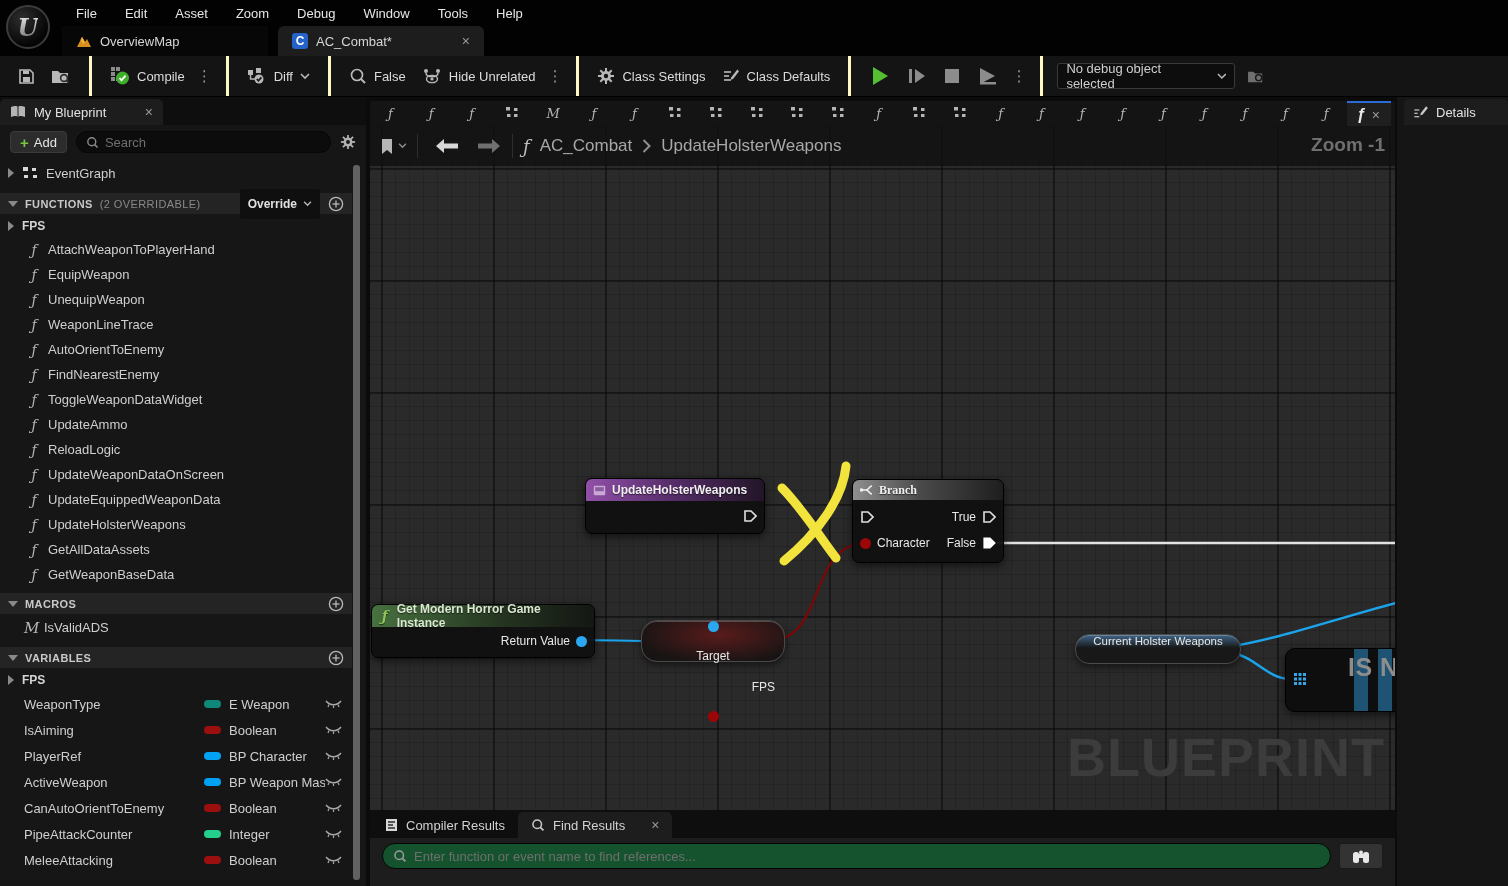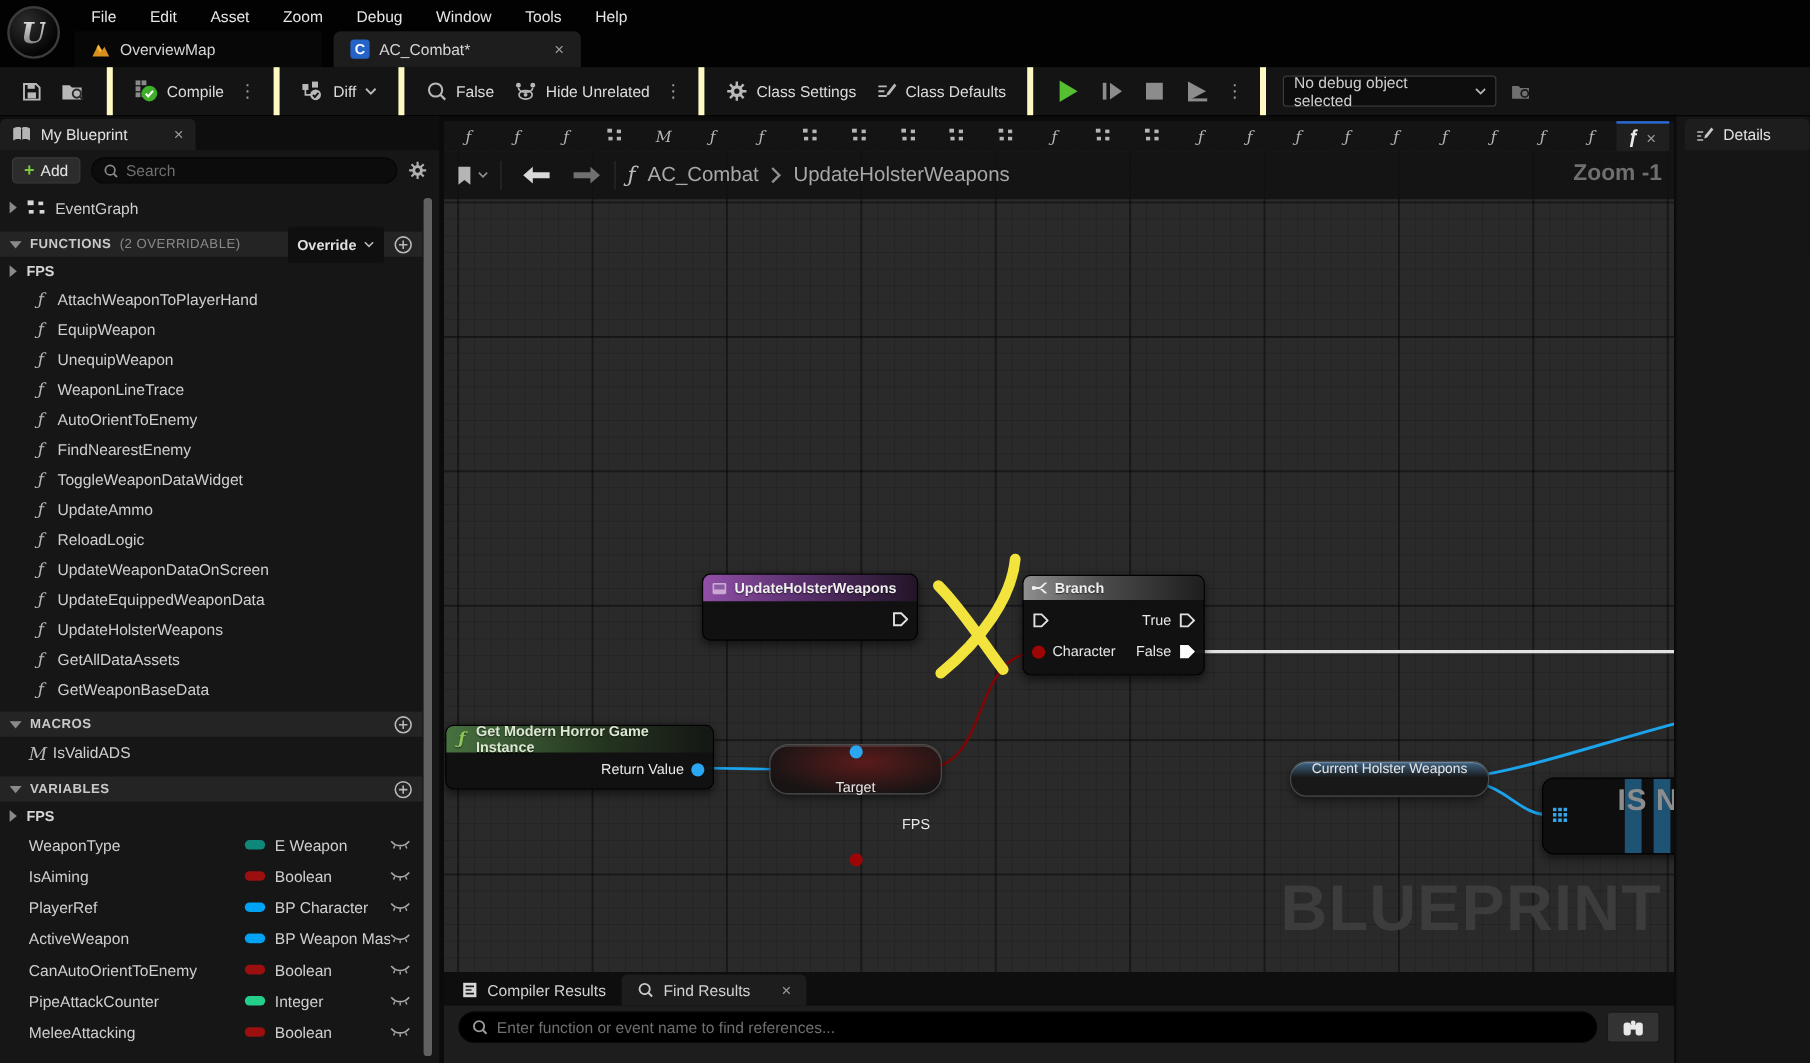--- a/index.html
+++ b/index.html
@@ -22,21 +22,21 @@
   .atab.inactive { margin-left:62px; width:206px; background:#070707; }
   .atab.active { margin-left:10px; width:206px; background:#1d1d1d; border-radius:6px 6px 0 0; }
   .lvl-icon { width:16px; height:14px; display:inline-block; }
   .bp-icon { width:16px; height:16px; background:#2563c8; border-radius:3px; color:#fff; font-weight:bold;
     font-size:12px; display:flex; align-items:center; justify-content:center; }
   .close-x { color:#9a9a9a; font-size:14px; margin-left:auto; cursor:pointer; }
 
   
   #toolbar { left:0; top:56px; width:1508px; height:41px; background:#141414; border-bottom:1px solid #000;
     display:flex; align-items:center; }
-  .tb-group { display:flex; align-items:center; height:100%; padding:0 10px; border-right:5px solid #fef9c3; }
+  .tb-group { display:flex; align-items:center; height:100%; padding:0 10px; border-right:3px solid #fef9c3; }
   .tb-btn { display:flex; align-items:center; gap:7px; color:#dcdcdc; font-size:13px; padding:5px 8px; cursor:pointer; }
   .tb-dots { color:#9a9a9a; font-size:15px; padding:0 4px; cursor:pointer; }
   .debug-select { margin-left:14px; width:178px; height:26px; background:#0d0d0d; border:1px solid #3a3a3a;
     border-radius:3px; display:flex; align-items:center; padding:0 8px; gap:8px; font-size:13px; color:#cfcfcf; cursor:pointer; }
   svg.ic { display:block; }
 
   
   #leftpanel { left:0; top:97px; width:366px; height:789px; background:#161616; }
   #lp-tabbar { position:absolute; left:0; top:0; width:366px; height:28px; background:#0e0e0e; }
   #lp-tab { position:absolute; left:0; top:2px; width:163px; height:26px; background:#1d1d1d; border-radius:5px 5px 0 0;
@@ -87,21 +87,21 @@
   .bc-fn { font-family:"DejaVu Serif", serif; font-style:italic; font-size:18px; color:#bdbdbd; }
   #zoomlabel { position:absolute; right:10px; top:8px; font-size:19px; font-weight:bold; color:#6f6f6f; }
   #watermark { position:absolute; right:10px; top:600px; font-size:54px; font-weight:bold; color:#3c3c3c; letter-spacing:1px; }
 
   
   .node { position:absolute; background:rgba(16,16,16,.95); border:1px solid #000; border-radius:7px;
     box-shadow:0 3px 8px rgba(0,0,0,.55); }
   .node-hd { height:22px; border-radius:6px 6px 0 0; display:flex; align-items:center; gap:6px; padding:0 7px;
     font-size:12px; font-weight:bold; color:#f0f0f0; text-shadow:0 1px 1px rgba(0,0,0,.6); }
   .hd-purple { background:linear-gradient(90deg,#9150a8 0%,#5a2f6e 45%,#221527 100%); }
-  .hd-gray   { background:linear-gradient(90deg,#8f8f8f 0%,#4a4a4a 45%,#1e1e1e 100%); }
+  .hd-gray   { background:linear-gradient(90deg,#8f8f8f 0%,#4a4a4a 45%,#1e1e1e 100%);font-family:Liberation Serif, serif; }
   .hd-green  { background:linear-gradient(90deg,#47713f 0%,#24331f 60%,#141714 100%); color:#dbe7d2; }
   .node-row { height:26px; display:flex; align-items:center; gap:6px; padding:0 7px; font-size:12px; color:#e8e8e8; }
   .pin-circle { width:11px; height:11px; border-radius:50%; flex:none; }
   .pc-blue { background:#2ba6f0; } .pc-red { background:#9c0606; }
   .pill-node { position:absolute; border:1px solid #4a4a4a; border-radius:16px; display:flex; align-items:center;
     padding:0 9px; gap:17px; font-size:12px; color:#e8e8e8;
     box-shadow:inset 0 1px 0 rgba(255,255,255,.22), 0 3px 7px rgba(0,0,0,.5);flex-direction:column; }
   #node-getfps { background:radial-gradient(ellipse at 55% 35%, #5a1b1b 0%, #191414 75%); }
   #node-holster { background:linear-gradient(180deg, rgba(96,165,225,.55) 0%, rgba(25,25,25,0) 46%), #181818;
     border-radius:14px; font-size:11.5px; }
@@ -110,21 +110,21 @@
   #node-isnotempty .bigtxt { position:absolute; left:62px; top:5px; width:200px; font-size:25px; line-height:27px;
     font-weight:bold; color:#8d8d8d; letter-spacing:.5px; }
   .bluebar { position:absolute; top:0; width:14px; height:100%; background:rgba(43,140,200,.55); }
 
   
   #bottompanel { position:absolute; left:0; top:713px; width:1025px; height:76px; background:#1d1d1d; }
   #bp-tabs { height:28px; background:#0e0e0e; display:flex; align-items:flex-end; }
   .bp-tab { height:26px; display:flex; align-items:center; gap:8px; padding:0 13px; font-size:13px; color:#d2d2d2; }
   .bp-tab.active { background:#1d1d1d; border-radius:5px 5px 0 0; }
   #findrow { display:flex; align-items:center; padding:5px 12px 0 12px; gap:8px; }
-  .findpill { flex:1; height:26px; background:#000000; border:1px solid #050505; border-radius:13px;
+  .findpill { flex:1; height:26px; background:#14532d; border:1px solid #050505; border-radius:13px;
     display:flex; align-items:center; gap:7px; padding:0 10px; }
   .findpill input { flex:1; background:transparent; border:none; outline:none; color:#cfcfcf; font-size:13px; }
   .findpill input::placeholder { color:#6f6f6f; }
   #binocbtn { width:44px; height:26px; background:#333; border:1px solid #1a1a1a; border-radius:3px;
     display:flex; align-items:center; justify-content:center; cursor:pointer; }
 
   
   #detailspanel { left:1397px; top:97px; width:111px; height:789px; background:#151515; }
   #dp-tab { position:absolute; left:7px; top:2px; width:104px; height:26px; background:#1d1d1d; border-radius:5px 5px 0 0;
     display:flex; align-items:center; gap:7px; padding:0 9px; font-size:13px; color:#e2e2e2; }

